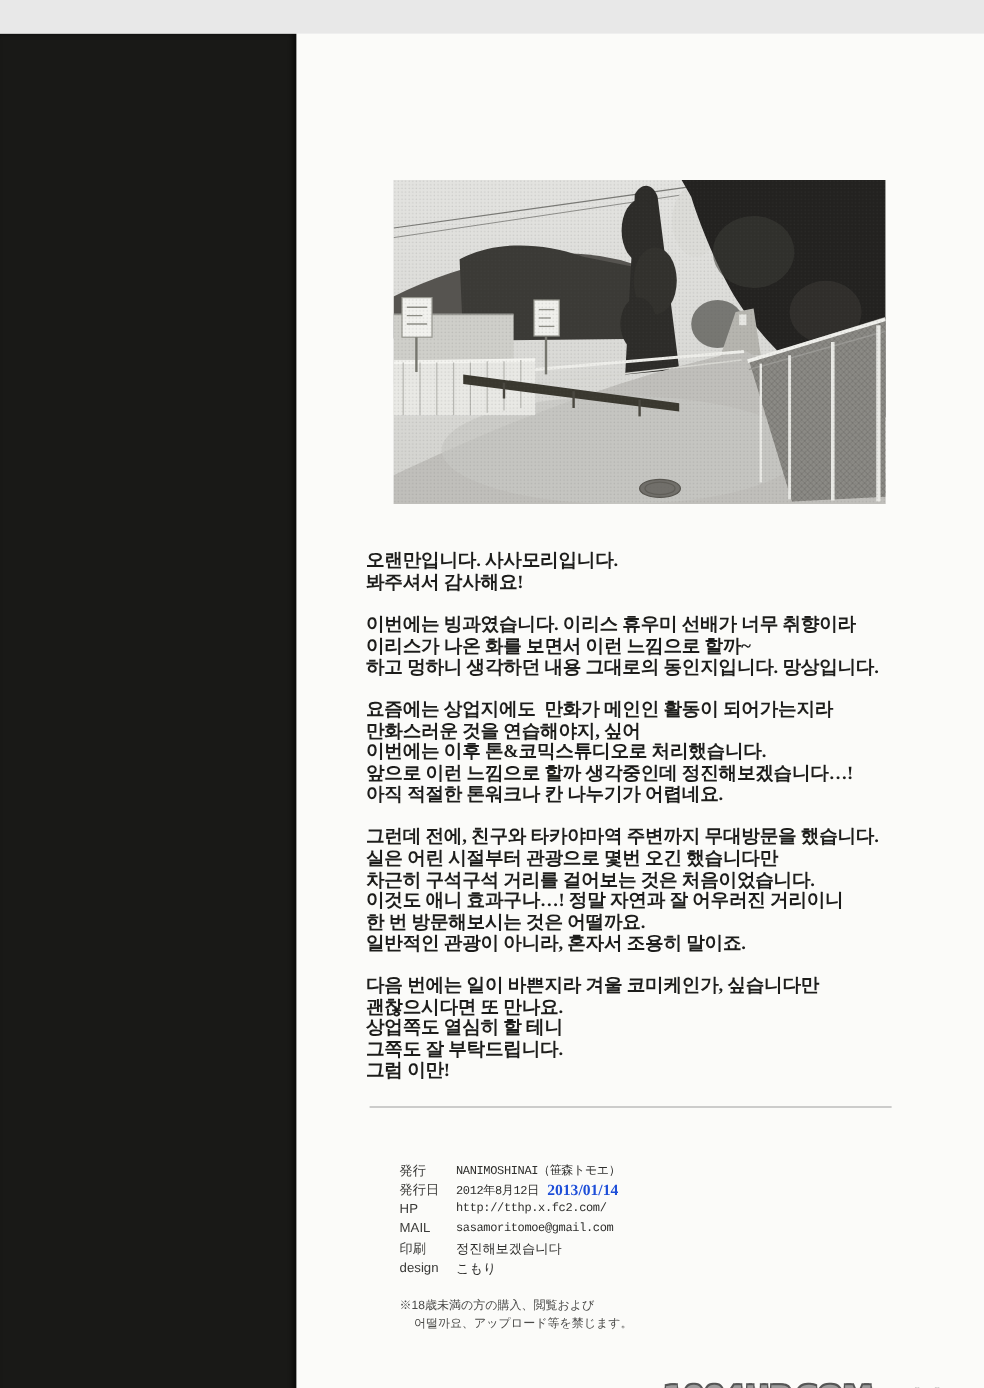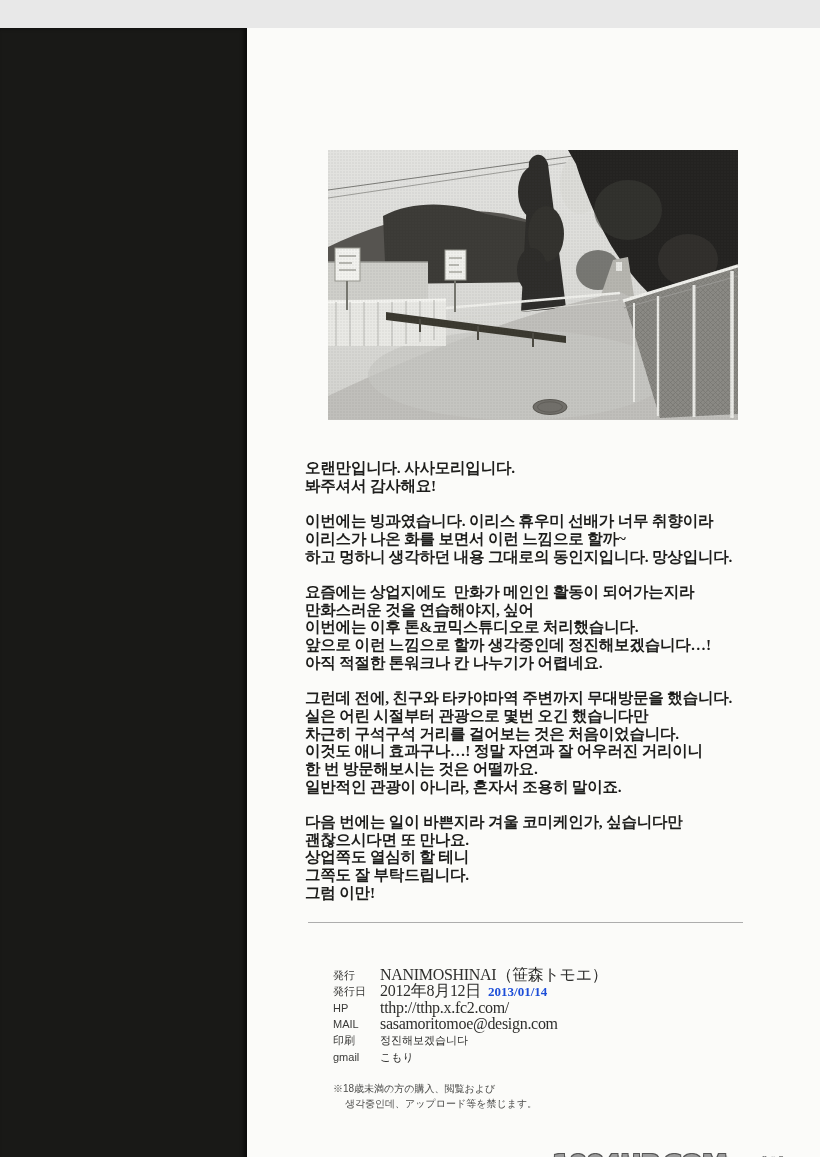--- a/index.html
+++ b/index.html
@@ -29,21 +29,21 @@
   .divider {
     position:absolute; left:308px; top:894px; width:435px; height:1px;
     background:#adadad;
   }
   .colophon {
     position:absolute; left:333px; top:939px;
     font-size:11px; color:#2e2e2c;
   }
   .colophon-row { display:flex; align-items:center; height:16.4px; }
   .colophon-label { width:47px; flex:0 0 47px; color:#3a3a38; }
-  .mono { font-family:Liberation Serif, serif; font-size:16px; letter-spacing:-0.3px; }
+  .mono { font-family:Liberation Mono, monospace; font-size:10px; letter-spacing:-0.3px; }
   .date-added {
     font-family:"Liberation Serif", serif; font-weight:bold;
     font-size:13px; margin-left:7px; color:#1d4ed8;
   }
   .warning {
     position:absolute; left:333px; top:1054px;
     font-size:10px; line-height:14.5px; color:#4a4a48;
   }
   .warning-l2 { margin-left:12px; }
   .watermark {
@@ -209,39 +209,39 @@
       <span class="colophon-label">発行</span>
       <span class="mono">NANIMOSHINAI（笹森トモエ）</span>
     </div>
     <div class="colophon-row">
       <span class="colophon-label">発行日</span>
       <span class="mono">2012年8月12日</span>
       <span class="date-added">2013/01/14</span>
     </div>
     <div class="colophon-row">
       <span class="colophon-label">HP</span>
-      <span class="mono">tthp://tthp.x.fc2.com/</span>
+      <span class="mono">http://tthp.x.fc2.com/</span>
     </div>
     <div class="colophon-row">
       <span class="colophon-label">MAIL</span>
-      <span class="mono">sasamoritomoe@design.com</span>
+      <span class="mono">sasamoritomoe@gmail.com</span>
     </div>
     <div class="colophon-row">
       <span class="colophon-label">印刷</span>
       <span>정진해보겠습니다</span>
     </div>
     <div class="colophon-row">
-      <span class="colophon-label">gmail</span>
+      <span class="colophon-label">design</span>
       <span>こもり</span>
     </div>
   </div>
 
   <div class="warning">
     <div>※18歳未満の方の購入、閲覧および</div>
-    <div class="warning-l2">생각중인데、アップロード等を禁じます。</div>
+    <div class="warning-l2">어떨까요、アップロード等を禁じます。</div>
   </div>
 
   <div class="watermark">
     <span class="wm-site">1004UP.COM</span>
     <span class="wm-tag">모바일 무료야동 천사티비</span>
   </div>
 
 </div>
 
 </body></html>

